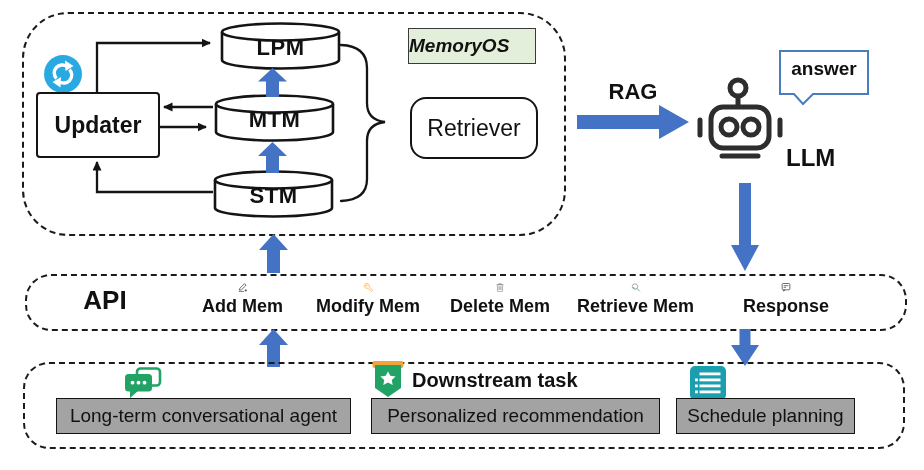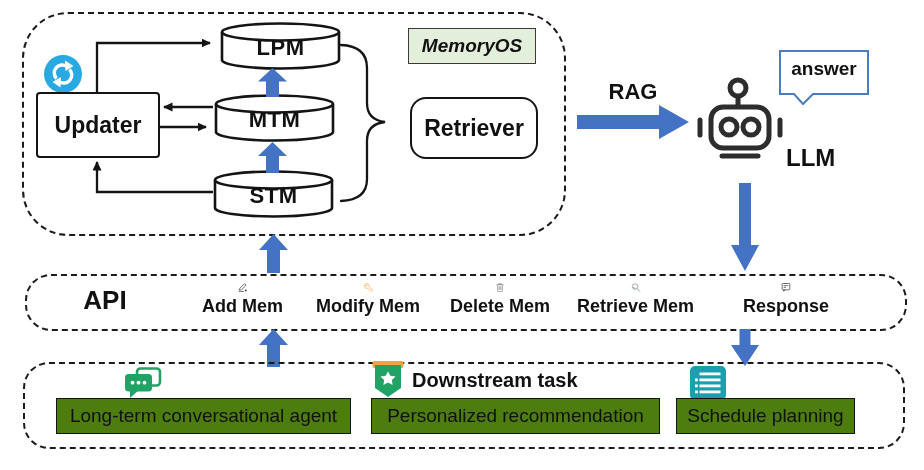--- a/index.html
+++ b/index.html
@@ -13,22 +13,22 @@
   
   #memory-box{left:22px;top:12px;width:540px;height:220px;border-radius:46px;}
   #refresh-icon{left:44px;top:55px;}
   #updater-box{left:36px;top:92px;width:120px;height:62px;border-radius:4px;font-size:23px;font-weight:700;}
   .cylinder{width:121px;height:49px;}
   .cyl-label{position:absolute;left:0;top:13px;width:100%;text-align:center;font-size:22px;font-weight:700;letter-spacing:.5px;}
   #cyl-lpm{left:220px;top:22px;}
   #cyl-mtm{left:214px;top:94px;}
   #cyl-stm{left:213px;top:170px;}
   #memoryos-badge{left:408px;top:28px;width:126px;height:34px;background:#E3EFDA;border:1.6px solid #3a3a3a;
-    display:flex;align-items:center;justify-content:center;font-size:19px;font-weight:700;font-style:italic;}
-  #retriever-box{left:410px;top:97px;width:124px;height:58px;border-radius:16px;font-size:23px;font-weight:700;text-align:center;}
+    display:flex;align-items:center;font-size:19px;font-weight:700;font-style:italic;}
+  #retriever-box{left:410px;top:97px;width:124px;height:58px;border-radius:16px;font-size:23px;font-weight:400;text-align:center;}
   
   #rag-label{left:577px;top:79px;width:112px;text-align:center;font-size:22px;font-weight:700;}
   #rag-arrow{left:577px;top:105px;}
   #robot-icon{left:694px;top:73px;}
   #llm-label{left:786px;top:144px;font-size:24px;font-weight:700;}
   #answer-bubble{left:779px;top:50px;width:90px;height:57px;}
   #answer-text{position:absolute;left:0;top:8px;width:100%;text-align:center;font-size:19px;font-weight:700;}
   
   #api-box{left:25px;top:274px;width:878px;height:53px;border-radius:26px;}
   #api-title{left:70px;top:285px;width:70px;text-align:center;font-size:26px;font-weight:700;}
@@ -38,21 +38,21 @@
   #api-item-1{left:316px;}
   #api-item-2{left:450px;}
   #api-item-3{left:577px;}
   #api-item-4{left:731px;padding-left:12px;}
   
   #downstream-box{left:23px;top:362px;width:878px;height:83px;border-radius:26px;}
   #chat-bubbles-icon{left:124px;top:367px;}
   #star-badge-icon{left:371px;top:361px;}
   #schedule-list-icon{left:690px;top:366px;}
   #downstream-title{left:412px;top:369px;font-size:20px;font-weight:700;}
-  .task-box{border:1.8px solid #141414;background:#4d7c0f;display:flex;align-items:center;justify-content:center;
+  .task-box{border:1.8px solid #141414;background:#a3a3a3;display:flex;align-items:center;justify-content:center;
     font-size:19px;white-space:nowrap;text-align:right;}
   #task-box-0{left:56px;top:398px;width:293px;height:34px;}
   #task-box-1{left:371px;top:398px;width:287px;height:34px;}
   #task-box-2{left:676px;top:398px;width:177px;height:34px;}
   svg{display:block;}
 </style>
 </head>
 <body>
 
 <div id="stage">

